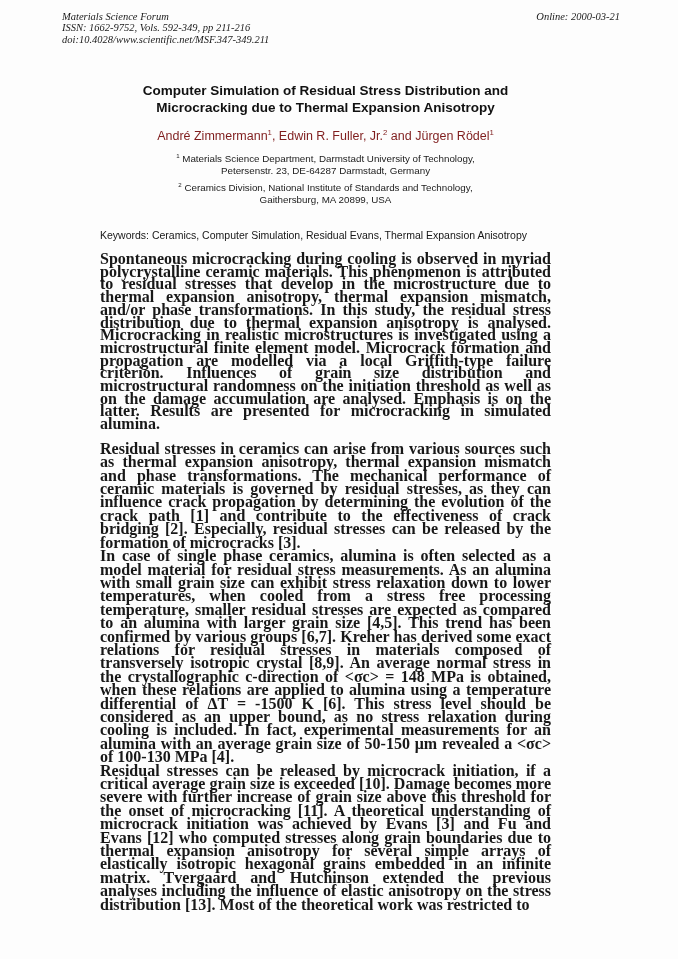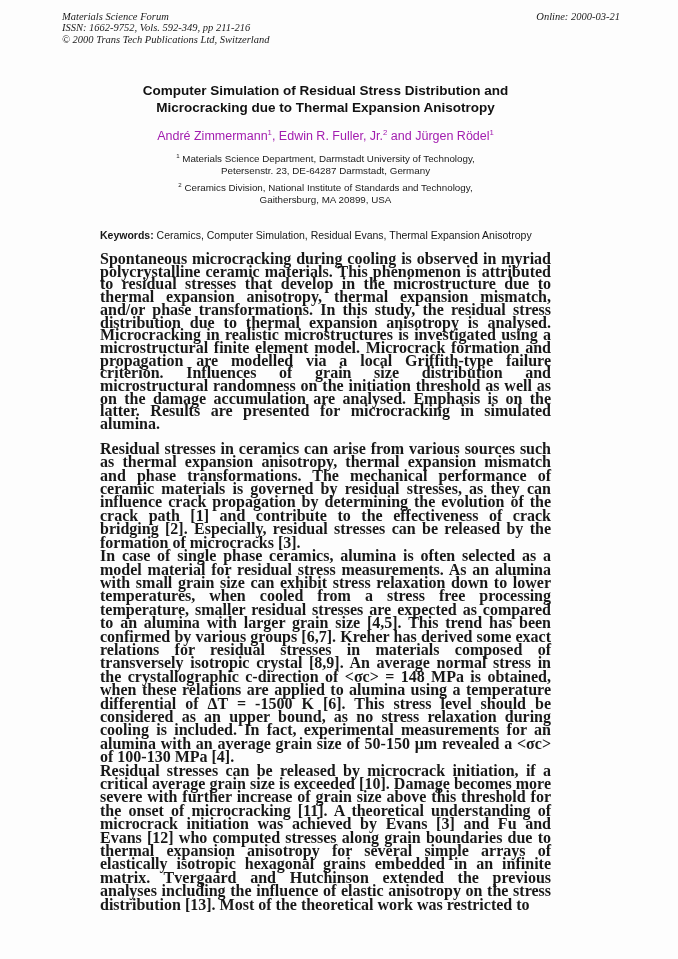--- a/index.html
+++ b/index.html
@@ -44,21 +44,21 @@
     font-size: 13.5px;
     line-height: 17px;
     color: #111;
   }
   .authors {
     margin-top: 13px;
     text-align: center;
     font-family: "Liberation Sans", sans-serif;
     font-size: 12.5px;
     line-height: 15px;
-    color: #a21caf;
+    color: #7f1d1d;
   }
   sup {
     vertical-align: super;
     font-size: 0.62em;
     line-height: 0;
   }
   .affiliation {
     margin: 9px auto 0 auto;
     max-width: 348px;
     text-align: center;
@@ -68,21 +68,21 @@
     color: #1a1a1a;
   }
   .affiliation + .affiliation { margin-top: 5px; }
   .keywords {
     margin-top: 23px;
     font-family: "Liberation Sans", sans-serif;
     font-size: 10.5px;
     line-height: 13px;
     color: #161616;
   }
-  .keywords .kw-label { font-weight: bold; }
+  .keywords .kw-label { font-weight: normal; }
   .section-heading {
     margin-top: 48px;
     font-family: "Liberation Serif", serif;
     font-weight: bold;
     font-size: 11.2px;
     line-height: 13px;
     color: #111;
   }
   .section-heading.intro { margin-top: 19px; }
   .body-text {
@@ -101,21 +101,21 @@
 <body>
 
 <div class="page">
 
   <div class="header">
     <div class="header-row">
       <span>Materials Science Forum</span>
       <span>Online: 2000-03-21</span>
     </div>
     <div>ISSN: 1662-9752, Vols. 592-349, pp 211-216</div>
-    <div>© 2000 Trans Tech Publications Ltd, Switzerland</div>
+    <div>doi:10.4028/www.scientific.net/MSF.347-349.211</div>
   </div>
 
   <div class="content">
 
     <div class="paper-title">Computer Simulation of Residual Stress Distribution and Microcracking due to Thermal Expansion Anisotropy</div>
 
     <div class="authors"><span>André Zimmermann</span><sup>1</sup><span>, Edwin R. Fuller, Jr.</span><sup>2</sup><span> and Jürgen Rödel</span><sup>1</sup></div>
 
     <div class="affiliation"><sup>1</sup><span> Materials Science Department, Darmstadt University of Technology, Petersenstr. 23, DE-64287 Darmstadt, Germany</span></div>
 

